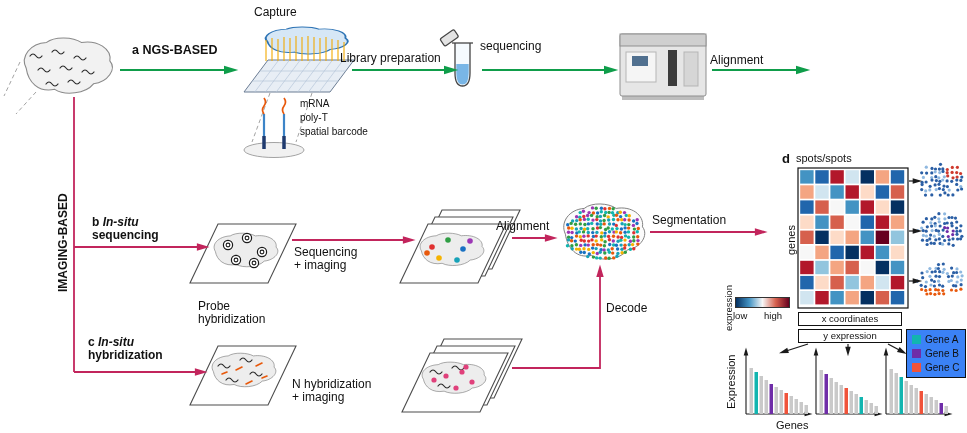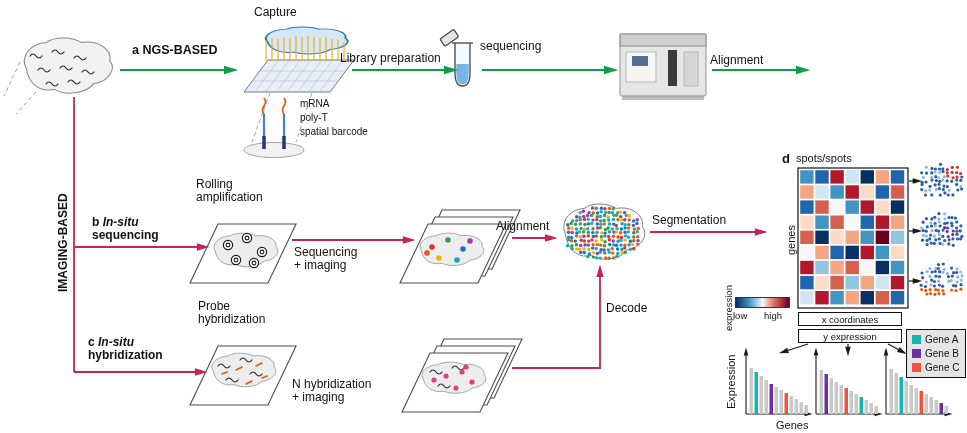--- a/index.html
+++ b/index.html
@@ -8,23 +8,23 @@
   #stage{position:relative;width:967px;height:433px;background:#fff;overflow:hidden}
   svg#diagram{position:absolute;left:0;top:0}
   .lbl{position:absolute;font-size:12px;line-height:13px;text-align:left;white-space:nowrap}
   .left{text-align:left}
   .b{font-weight:bold}
   .i{font-style:italic}
   .small{font-size:10px;line-height:12px}
   .tiny{font-size:9.5px;line-height:11px}
   .sz11{font-size:11px;line-height:12px}
   .vert{writing-mode:vertical-rl;transform:rotate(180deg);white-space:nowrap;display:flex;align-items:center;justify-content:center}
-  .box{position:absolute;border:1px solid #111;background:#fff;font-size:9.5px;display:flex;align-items:center;justify-content:center}
+  .box{position:absolute;border:1px solid #111;background:#fff;font-size:9.5px;display:flex;justify-content:center}
   .grad{position:absolute;border:1px solid #333;background:linear-gradient(to right,#053061,#4393c3,#f7f7f7,#d6604d,#67001f)}
-  #legend{position:absolute;left:906px;top:329px;width:60px;border:1px solid #111;background:#e5e5e5;padding:4px 5px;display:flex;flex-direction:column;gap:3px}
+  #legend{position:absolute;left:906px;top:329px;width:60px;border:1px solid #111;background:#3b82f6;padding:4px 5px;display:flex;flex-direction:column;gap:3px}
   .lg-row{display:flex;align-items:center;gap:4px;font-size:10px;line-height:11px}
   .sw{width:9px;height:9px;display:inline-block;flex:0 0 9px}
   
   .tissue{fill:#f2f2f2;stroke:#8a8a8a;stroke-width:1.1}
   .tissue2{fill:#fbfbfb;stroke:#777;stroke-width:1}
   .blob2{fill:#ededed;stroke:#7a7a7a;stroke-width:1}
   .plate{fill:#ffffff;stroke:#4d4d4d;stroke-width:1.1}
   .sqg{fill:none;stroke:#2b2b2b;stroke-width:1.2;stroke-linecap:round}
   .osqg{fill:none;stroke:#e8590c;stroke-width:1.6;stroke-linecap:round}
   .dash{fill:none;stroke:#999;stroke-width:0.9;stroke-dasharray:4 3}
@@ -748,24 +748,20 @@
 
   <div class="lbl" style="left:710px;top:54px;width:94px">Alignment</div>
 
   <div class="lbl vert b" style="left:54px;top:148px;width:18px;height:190px;font-size:12px">IMAGING-BASED</div>
 
   <div class="lbl" style="left:92px;top:216px;width:92px">
     <div><span class="b">b</span>&nbsp;<span class="b i">In-situ</span></div>
     <div class="b">sequencing</div>
   </div>
 
-  <div class="lbl" style="left:196px;top:178px;width:104px">
-    <div>Rolling</div>
-    <div>amplification</div>
-  </div>
 
   <div class="lbl" style="left:294px;top:246px;width:104px">
     <div>Sequencing</div>
     <div>+ imaging</div>
   </div>
 
   <div class="lbl" style="left:496px;top:220px;width:72px">Alignment</div>
   <div class="lbl" style="left:652px;top:214px;width:102px">Segmentation</div>
 
   <div class="lbl" style="left:88px;top:336px;width:100px">

